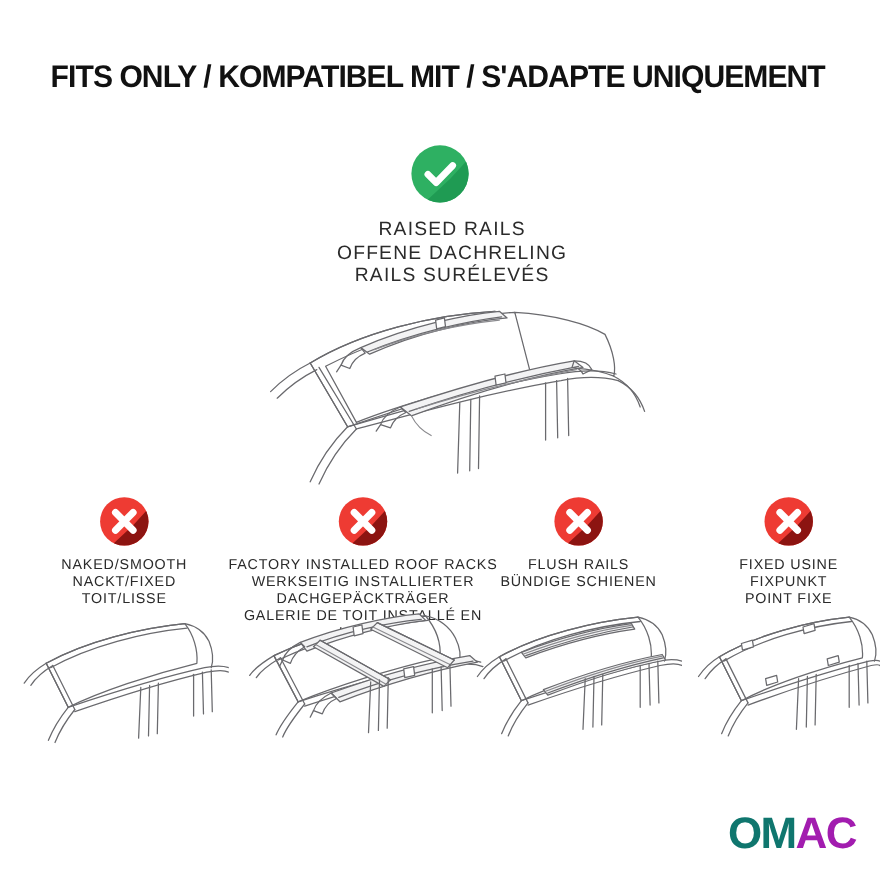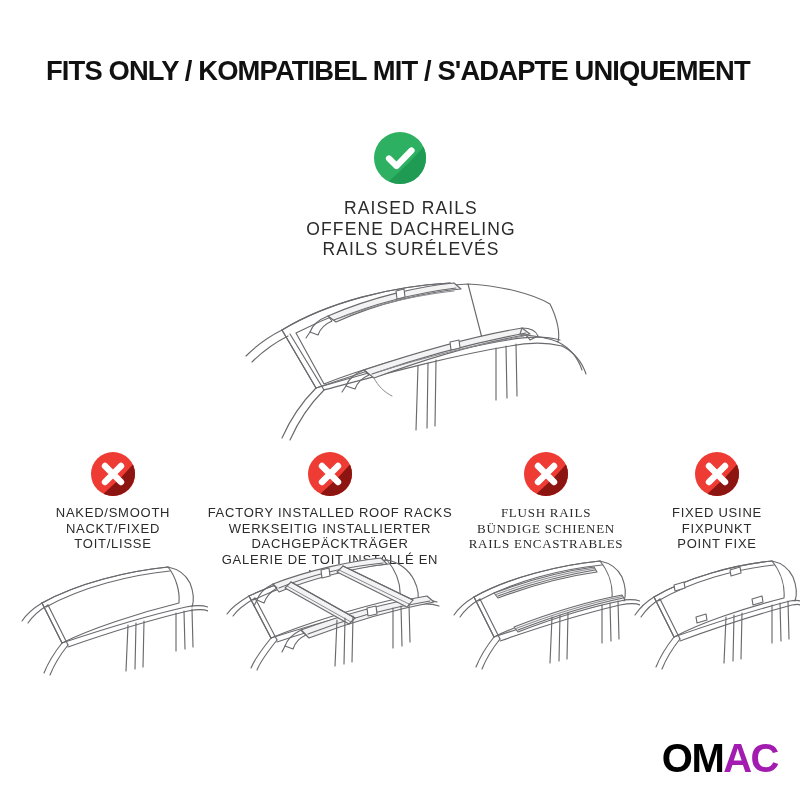--- a/index.html
+++ b/index.html
@@ -107,21 +107,21 @@
 
   .col-labels {
     margin-top: 9px;
     color: #2b2b2b;
     font-size: 13px;
     line-height: 15.5px;
     letter-spacing: 0.75px;
   }
   .col-1 { left: 18px;  width: 190px; }
   .col-2 { left: 205px; width: 250px; }
-  .col-3 { left: 452px; width: 188px; font-family: Liberation Serif, serif; }
+  .col-3 { left: 432px; width: 188px; }
   .col-4 { left: 634px; width: 166px; }
 
   .col-art {
     position: absolute;
     width: 100%;
     height: 120px;
   }
   .col-1 .col-art { top: 107px; }
   .col-2 .col-art { top: 100px; }
   .col-3 .col-art { top: 103px; }
@@ -130,21 +130,21 @@
   
   .logo {
     position: absolute;
     right: 22px;
     bottom: 22px;
     font-size: 40px;
     font-weight: bold;
     letter-spacing: -1.5px;
     line-height: 1;
   }
-  .logo .om { color: #000000; }
+  .logo .om { color: #0f766e; }
   .logo .ac { color: #a21caf; }
 
   .line { fill: none; stroke: #6a6a6e; stroke-width: 1.15; stroke-linejoin: round; stroke-linecap: round; }
   .line-thin { fill: none; stroke: #8a8a8e; stroke-width: 1; stroke-linejoin: round; stroke-linecap: round; }
   .fill-lite { fill: #f3f3f4; stroke: #6a6a6e; stroke-width: 1.15; stroke-linejoin: round; }
   .fill-white { fill: #ffffff; stroke: #6a6a6e; stroke-width: 1.15; stroke-linejoin: round; }
 </style>
 </head>
 <body>
 
@@ -335,21 +335,20 @@
   <div class="col col-3">
     <div class="badge badge-no">
       <div class="shadow"></div>
       <svg viewBox="0 0 44 44">
         <path d="M14 14 L30 30 M30 14 L14 30" fill="none" stroke="#ffffff" stroke-width="6.4" stroke-linecap="round"></path>
       </svg>
     </div>
     <div class="col-labels">
       <div>FLUSH RAILS</div>
       <div>BÜNDIGE SCHIENEN</div>
-      <div>RAILS ENCASTRABLES</div>
     </div>
     <div class="col-art">
       <svg viewBox="0 0 188 120" width="188" height="120">
         <path class="fill-white" d="M22 42 C58 22 108 10 148 6 C157 17 161 31 160 43
                                      C118 53 70 68 42 82 Z"></path>
         <path class="line" d="M22 42 C58 22 108 10 148 6"></path>
         <path class="line" d="M26 46 C62 26 110 14 150 10"></path>
         <path class="line" d="M22 42 L42 82"></path>
         <path class="line" d="M28 44 L48 84"></path>
         <path class="line" d="M22 42 C12 48 6 54 2 60"></path>

